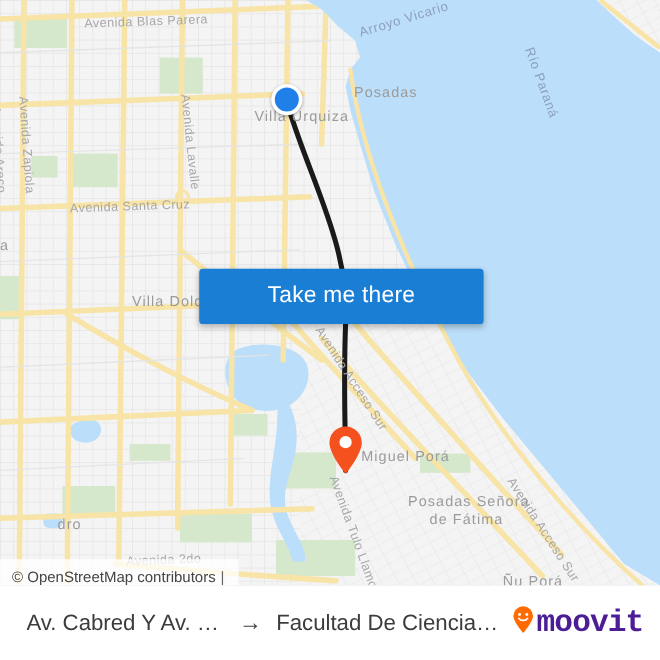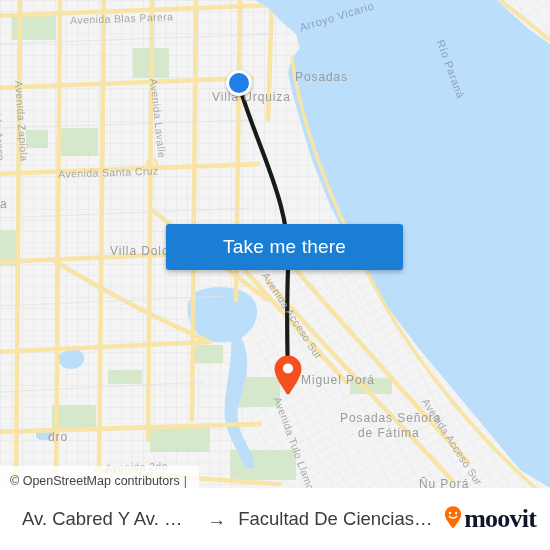--- a/index.html
+++ b/index.html
@@ -147,25 +147,25 @@
     line-height: 1;
   }
   .brand {
     display: flex;
     align-items: center;
     flex: 0 0 auto;
     gap: 2px;
     margin-left: 10px;
   }
   .brand-word {
-    color: #0f172a;
+    color: #4c1d95;
     font-size: 26px;
     font-weight: bold;
     letter-spacing: -0.8px;
-    font-family: Liberation Serif, serif;
+    font-family: Liberation Mono, monospace;
     line-height: 1;
   }
 </style>
 </head>
 <body>
 
 <div id="app">
 
   <div class="map">
 

